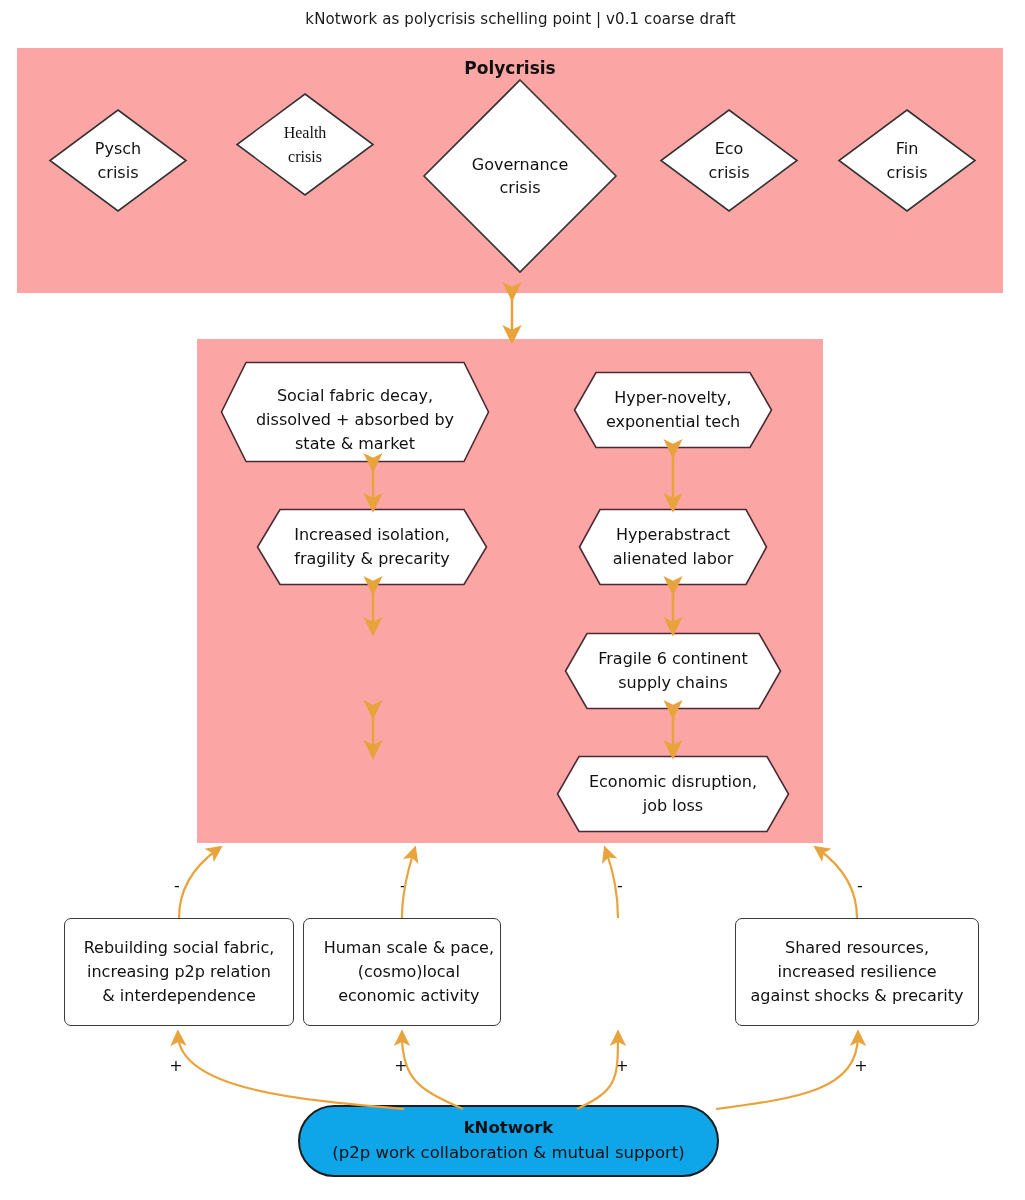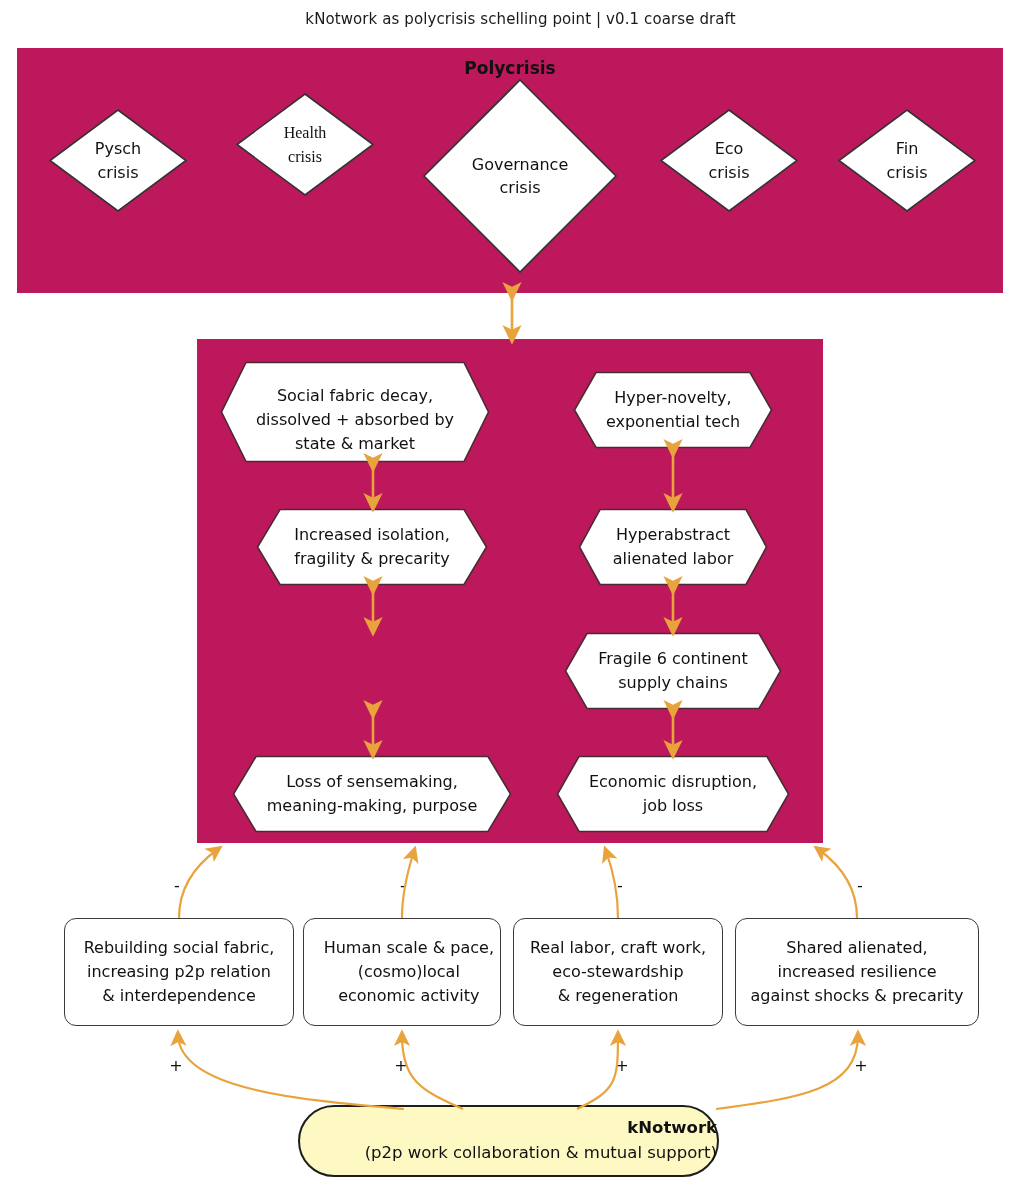--- a/index.html
+++ b/index.html
@@ -9,21 +9,21 @@
     color:#111111;
   }
   #canvas{position:absolute;inset:0;}
   #edges{position:absolute;left:0;top:0;width:1025px;height:1200px;pointer-events:none;}
 
   .title{
     position:absolute;left:0;top:10px;width:1025px;text-align:center;
     font-size:15px;color:#1a1a1a;letter-spacing:.1px;padding-left:8px;
   }
 
-  .panel{position:absolute;background:#be185d;}
+  .panel{position:absolute;background:#fca5a5;}
   .panel-label{
     position:absolute;width:100%;text-align:center;top:10px;
     font-size:17px;font-weight:bold;color:#111;
   }
 
   
   .diamond{position:absolute;}
   .diamond .shape{position:absolute;inset:0;}
   .diamond .txt{
     position:absolute;inset:0;display:flex;flex-direction:column;
@@ -36,30 +36,30 @@
   .hex .shape{position:absolute;inset:0;}
   .hex .txt{
     position:absolute;inset:0;display:flex;flex-direction:column;
     align-items:center;justify-content:center;text-align:center;
     font-size:16px;line-height:1.5;color:#111;
   }
 
   
   .rbox{
     position:absolute;background:#ffffff;border:1.6px solid #3b3b3b;
-    border-radius:12px;display:flex;align-items:center;justify-content:center;
+    border-radius:7px;display:flex;align-items:center;justify-content:center;
     text-align:center;font-size:16px;line-height:1.52;color:#111;
     box-sizing:border-box;padding:18px 6px;
   }
 
   
   .stadium{
-    position:absolute;background:#fef9c3;border:2px solid #1d1d1d;
+    position:absolute;background:#0ea5e9;border:2px solid #1d1d1d;
     border-radius:999px;display:flex;flex-direction:column;
-    align-items:flex-end;justify-content:center;text-align:center;
+    align-items:center;justify-content:center;text-align:center;
     font-size:16.5px;line-height:1.5;color:#111;box-sizing:border-box;
   }
   .stadium .l1{font-weight:bold;}
 
   .sign{
     position:absolute;font-size:16px;color:#111;text-align:center;
     width:18px;
   }
 </style>
 </head>
@@ -140,29 +140,20 @@
     <svg class="shape" viewBox="0 0 232 78" preserveAspectRatio="none">
       <polygon points="24,1.5 208,1.5 230.5,39 208,76.5 24,76.5 1.5,39" fill="#ffffff" stroke="#4a2b33" stroke-width="1.6"></polygon>
     </svg>
     <div class="txt">
       <span>Increased isolation,</span>
       <span>fragility &amp; precarity</span>
     </div>
   </div>
 
 
-  <div class="hex" style="left:232px;top:755px;width:280px;height:78px;">
-    <svg class="shape" viewBox="0 0 280 78" preserveAspectRatio="none">
-      <polygon points="24,1.5 256,1.5 278.5,39 256,76.5 24,76.5 1.5,39" fill="#ffffff" stroke="#4a2b33" stroke-width="1.6"></polygon>
-    </svg>
-    <div class="txt">
-      <span>Loss of sensemaking,</span>
-      <span>meaning-making, purpose</span>
-    </div>
-  </div>
 
   <div class="hex" style="left:573px;top:371px;width:200px;height:78px;">
     <svg class="shape" viewBox="0 0 200 78" preserveAspectRatio="none">
       <polygon points="23,1.5 177,1.5 198.5,39 177,76.5 23,76.5 1.5,39" fill="#ffffff" stroke="#4a2b33" stroke-width="1.6"></polygon>
     </svg>
     <div class="txt">
       <span>Hyper-novelty,</span>
       <span>exponential tech</span>
     </div>
   </div>
@@ -206,31 +197,24 @@
   </div>
 
   <div class="rbox" style="left:303px;top:918px;width:198px;height:108px;justify-content:flex-end;">
     <div>
       <div>Human scale &amp; pace,</div>
       <div>(cosmo)local</div>
       <div>economic activity</div>
     </div>
   </div>
 
-  <div class="rbox" style="left:513px;top:918px;width:210px;height:108px;">
-    <div>
-      <div>Real labor, craft work,</div>
-      <div>eco-stewardship</div>
-      <div>&amp; regeneration</div>
-    </div>
-  </div>
 
   <div class="rbox" style="left:735px;top:918px;width:244px;height:108px;">
     <div>
-      <div>Shared alienated,</div>
+      <div>Shared resources,</div>
       <div>increased resilience</div>
       <div>against shocks &amp; precarity</div>
     </div>
   </div>
 
   <div class="stadium" style="left:298px;top:1105px;width:421px;height:72px;">
     <span class="l1">kNotwork</span>
     <span>(p2p work collaboration &amp; mutual support)</span>
   </div>
 

